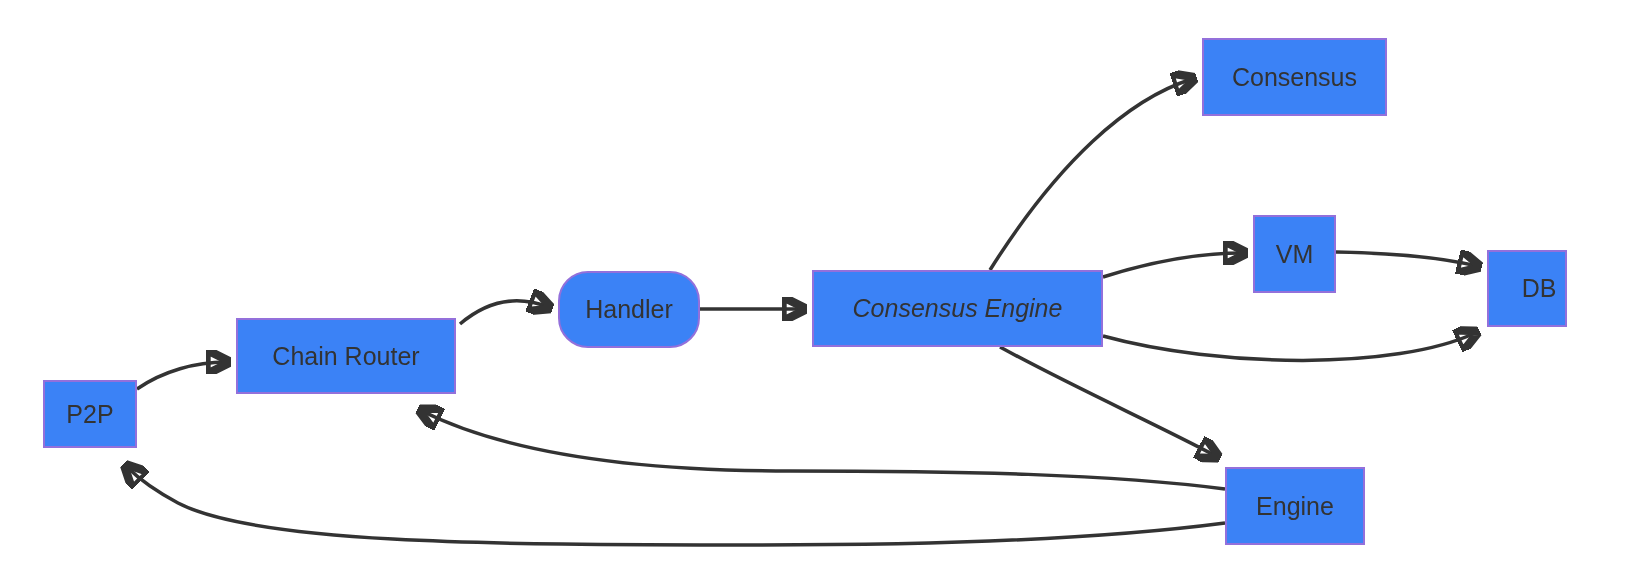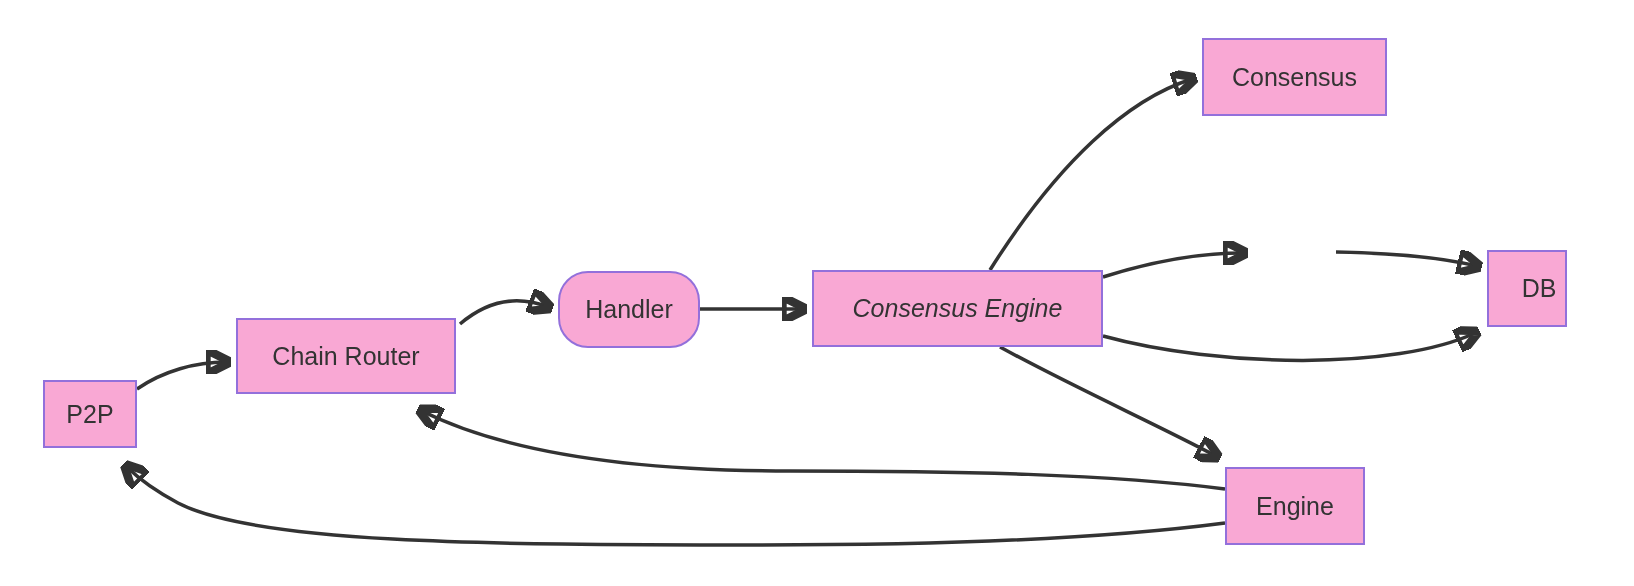--- a/index.html
+++ b/index.html
@@ -22,21 +22,21 @@
     height: 586px;
   }
   .edges path {
     fill: none;
     stroke: #333333;
     stroke-width: 3.5px;
   }
   .node {
     position: absolute;
     box-sizing: border-box;
-    background: #f9a8d4;
+    background: #3b82f6;
     border: 2px solid #9370DB;
     color: #333333;
     font-size: 25px;
     display: flex;
     align-items: center;
     justify-content: center;
     white-space: nowrap;
     z-index: 2;
   }
 </style>
@@ -76,18 +76,19 @@
   <div class="node" style="left:43px;  top:380px; width:94px;  height:68px;">P2P</div>
 
   <div class="node" style="left:236px; top:318px; width:220px; height:76px;">Chain Router</div>
 
   <div class="node" style="left:558px; top:271px; width:142px; height:77px;border-radius:30px;">Handler</div>
 
   <div class="node" style="left:812px; top:270px; width:291px; height:77px;font-style:italic;">Consensus Engine</div>
 
   <div class="node" style="left:1202px; top:38px; width:185px; height:78px;">Consensus</div>
 
+  <div class="node" style="left:1253px; top:215px; width:83px; height:78px;">VM</div>
 
   <div class="node" style="left:1487px; top:250px; width:80px; height:77px;padding-left:24px;">DB</div>
 
   <div class="node" style="left:1225px; top:467px; width:140px; height:78px;">Engine</div>
 
 </div>
 
 </body></html>

